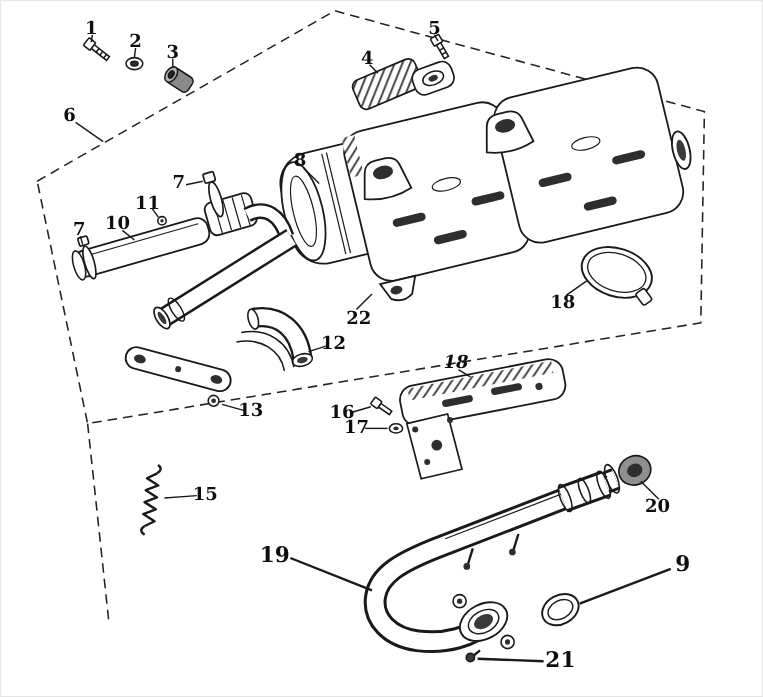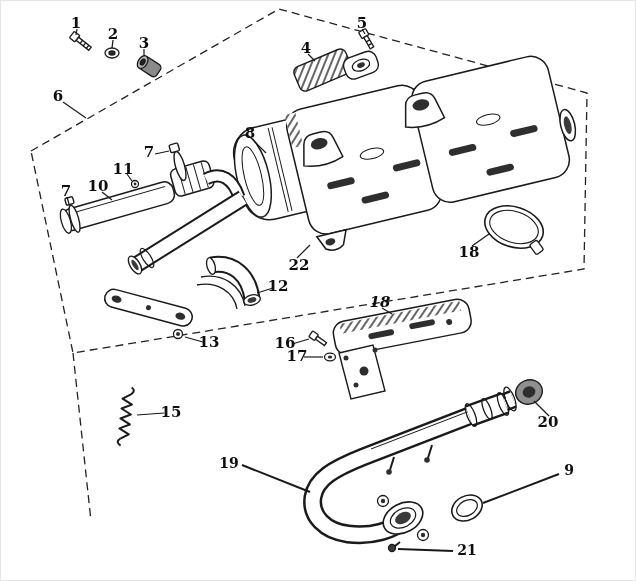--- a/index.html
+++ b/index.html
@@ -7,21 +7,21 @@
     position:relative;width:636px;height:581px;background:#ffffff;
     overflow:hidden;border:1px solid #e6e6e6;box-sizing:border-box;
     font-family:"DejaVu Serif", serif;
   }
   svg{position:absolute;left:0;top:0;}
   .callout-layer{position:absolute;left:0;top:0;width:100%;height:100%;pointer-events:none;}
   .callout{
     position:absolute;transform:translate(-50%,-50%);
     font:700 15px "DejaVu Serif", serif;color:#0e0e0e;white-space:nowrap;
   }
-  .callout.big{font-size:14px;}
+  .callout.big{font-size:18px;}
 </style>
 </head>
 <body>
 
 <div class="canvas">
 
 <svg width="636" height="581" viewBox="0 0 636 581">
   <defs>
     <pattern id="hatch" width="6" height="6" patternUnits="userSpaceOnUse" patternTransform="rotate(45)">
       <rect width="6" height="6" fill="#ffffff"></rect>

